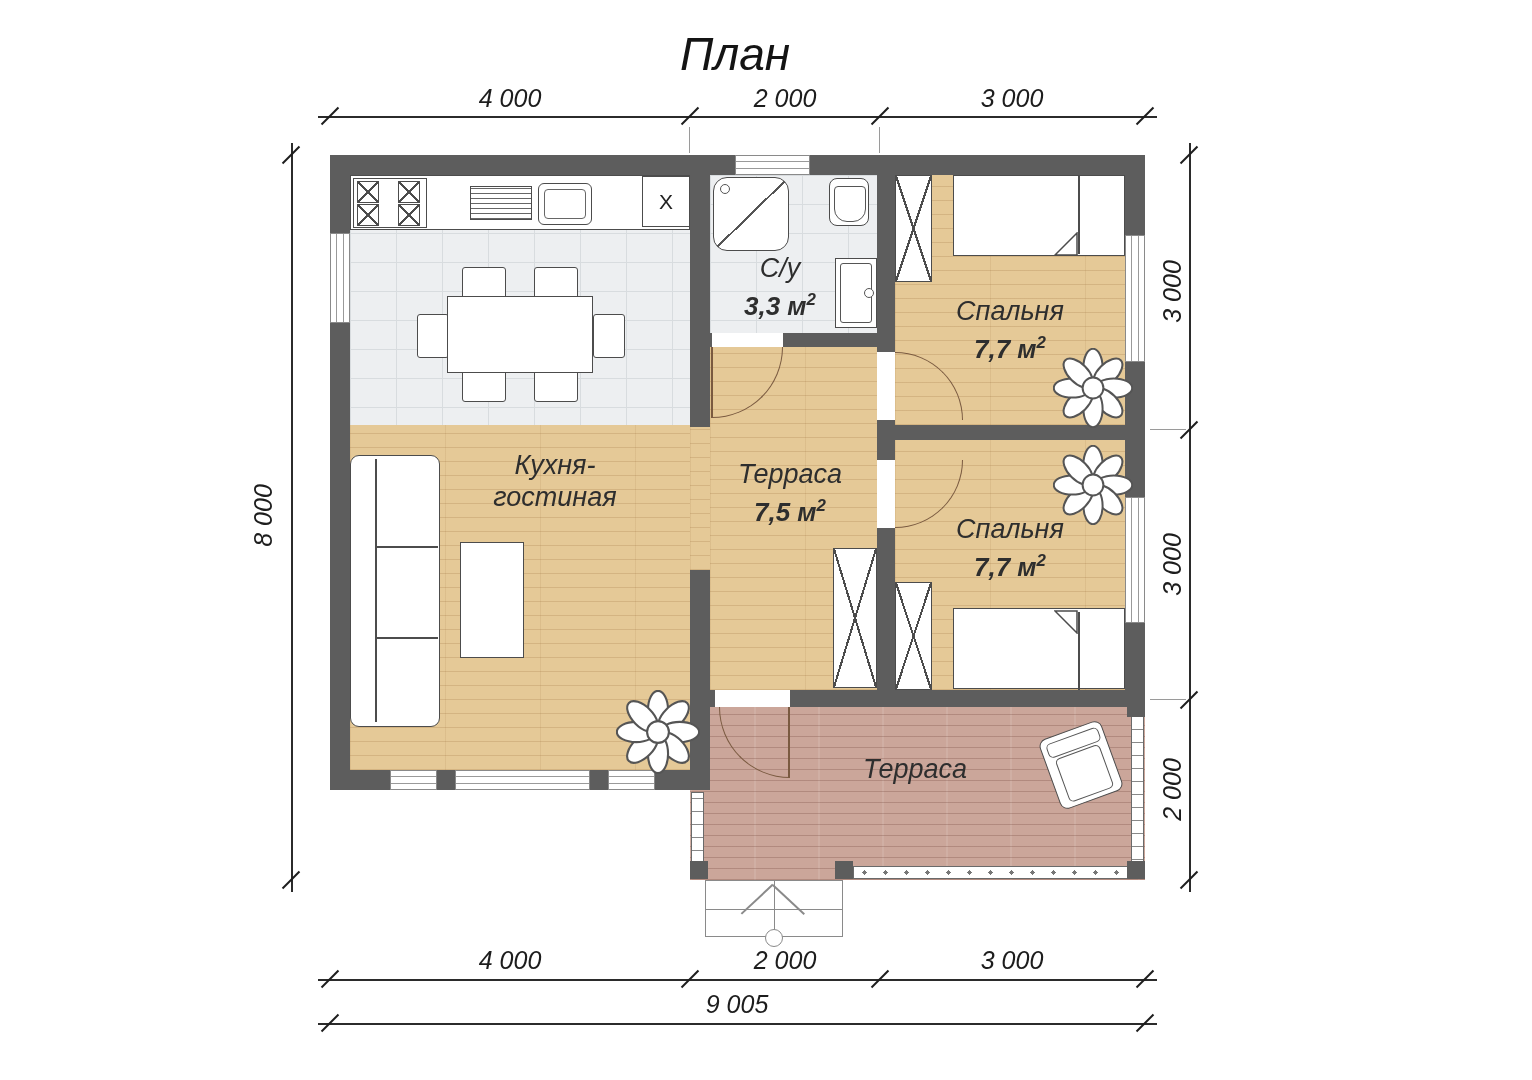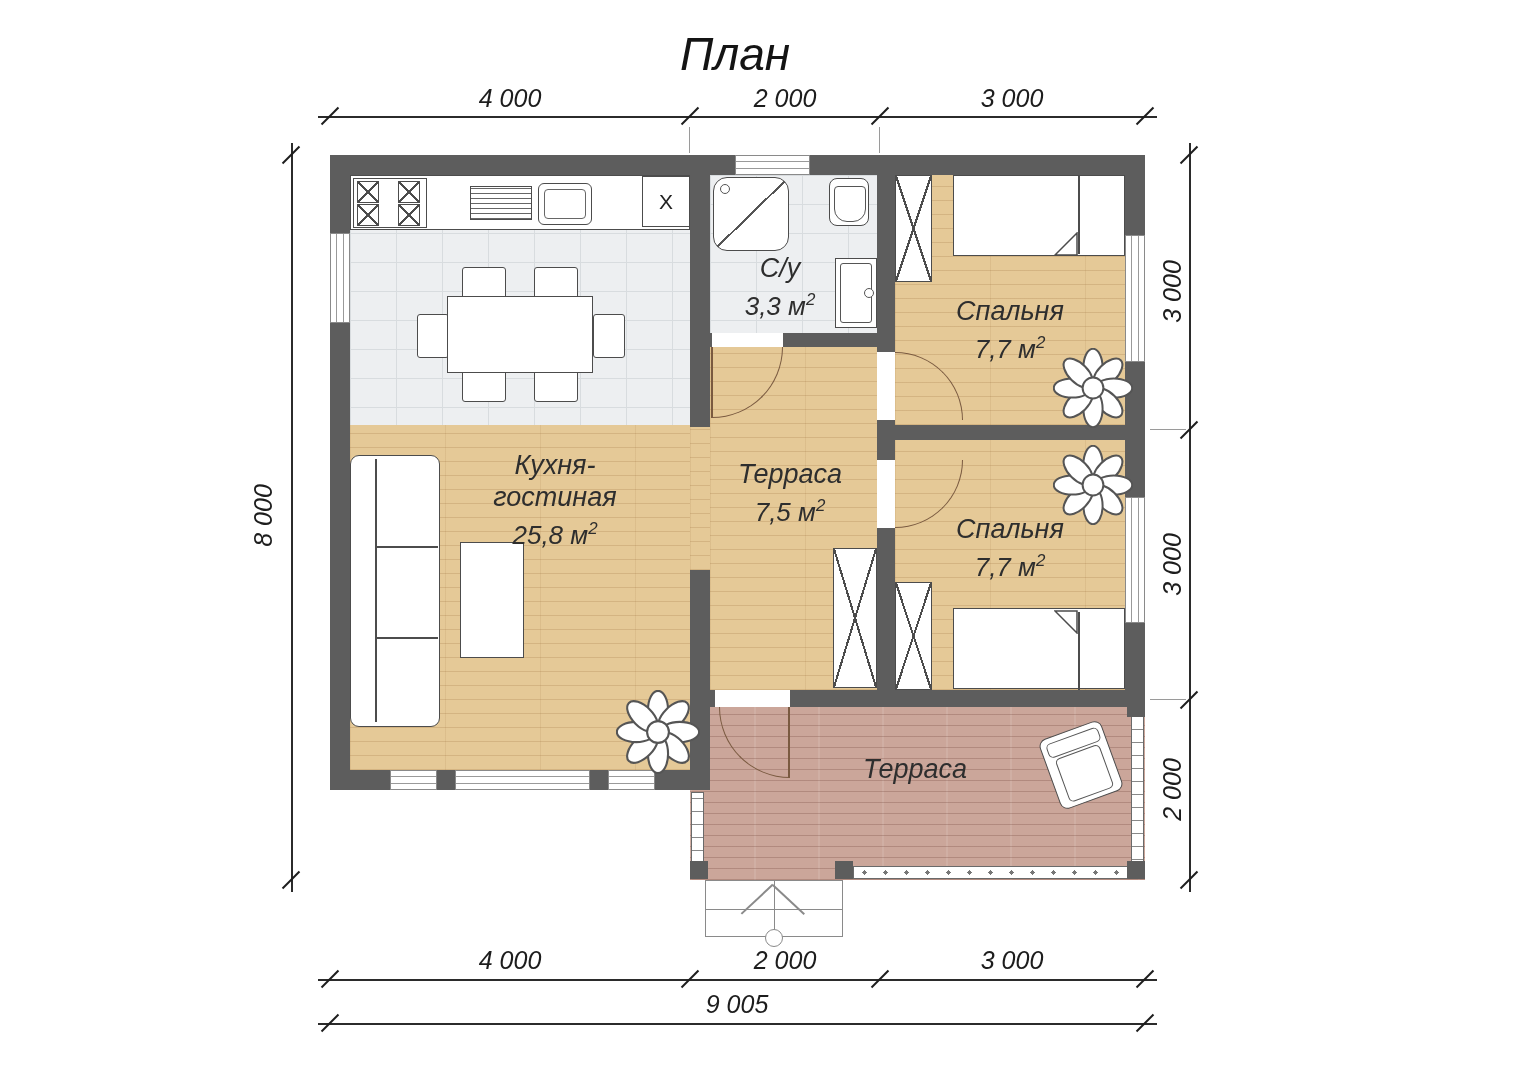--- a/index.html
+++ b/index.html
@@ -34,21 +34,21 @@
   .arc{z-index:7;}
   .leaf{background:#7a5a40;z-index:7;}
   .rail-v{background:#fff;border:1px solid #6a6a6a;z-index:9;
         background-image:repeating-linear-gradient(0deg,transparent 0 12px,#888 12px 13px);}
   .rail-h{background:#fff;border:1px solid #6a6a6a;z-index:9;
         background-image:radial-gradient(circle 2.2px at center,#777 95%,transparent);
         background-size:21px 100%;background-repeat:repeat-x;}
   .post{background:#5d5d5d;z-index:9;}
   .room-label{text-align:center;font-style:italic;color:#2e2e2e;z-index:30;}
   .room-label .nm{font-size:27px;line-height:32px;}
-  .room-label .ar{font-size:26px;line-height:32px;}
+  .room-label .ar{font-size:26px;line-height:32px;font-weight:bold;}
   sup{font-size:0.65em;}
   .dim-line{background:#2b2b2b;z-index:20;}
   .tick{width:24px;height:2px;background:#1d1d1d;position:absolute;z-index:21;transform:rotate(-45deg);}
   .ext{background:#9a9a9a;z-index:19;}
   .dim-label{position:absolute;width:160px;text-align:center;font-style:italic;font-size:25px;color:#1d1d1d;z-index:21;}
   .title{position:absolute;text-align:center;font-style:italic;font-size:46px;color:#141414;z-index:31;}
   .steps{background:#fff;border:1px solid #8a8a8a;z-index:8;}
   .steps-line{position:absolute;background:#8a8a8a;}
   .circ{position:absolute;background:#fff;border:1.5px solid #8a8a8a;border-radius:50%;z-index:9;}
   .arrow-line{position:absolute;height:1.5px;background:#8a8a8a;transform-origin:left center;z-index:9;}
@@ -201,21 +201,20 @@
     <div class="steps-line" style="left:0;top:28px;width:100%;height:1px"></div>
     <div class="steps-line" style="left:68px;top:0;width:1px;height:57px"></div>
   </div>
   <div class="circ" style="left:765px;top:929px;width:16px;height:16px"></div>
   <div class="arrow-line" style="left:773px;top:884px;width:43px;transform:rotate(43deg)"></div>
   <div class="arrow-line" style="left:773px;top:884px;width:43px;transform:rotate(137deg)"></div>
 
   <div class="abs room-label" style="left:440px;top:449px;width:230px">
     <div class="nm">Кухня-</div>
     <div class="nm">гостиная</div>
-    <div class="ar"><span>25,8 м</span><sup>2</sup></div>
   </div>
   <div class="abs room-label" style="left:700px;top:252px;width:160px">
     <div class="nm">С/у</div>
     <div class="ar"><span>3,3 м</span><sup>2</sup></div>
   </div>
   <div class="abs room-label" style="left:700px;top:458px;width:180px">
     <div class="nm">Терраса</div>
     <div class="ar"><span>7,5 м</span><sup>2</sup></div>
   </div>
   <div class="abs room-label" style="left:920px;top:295px;width:180px">

